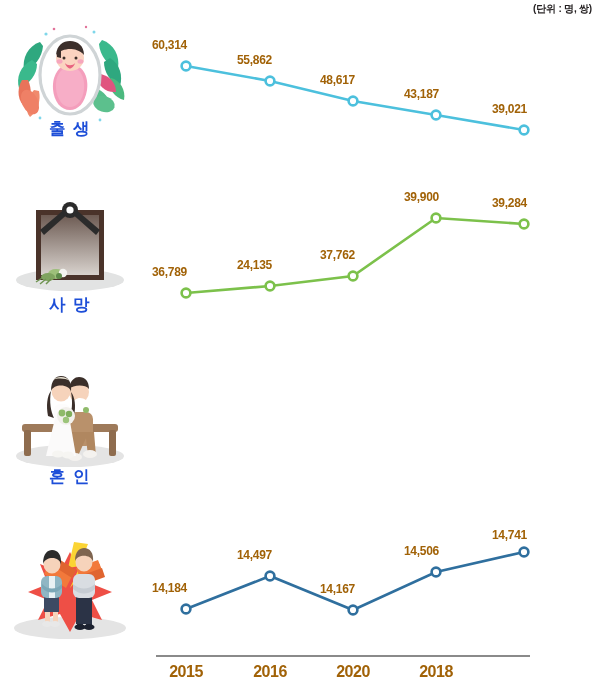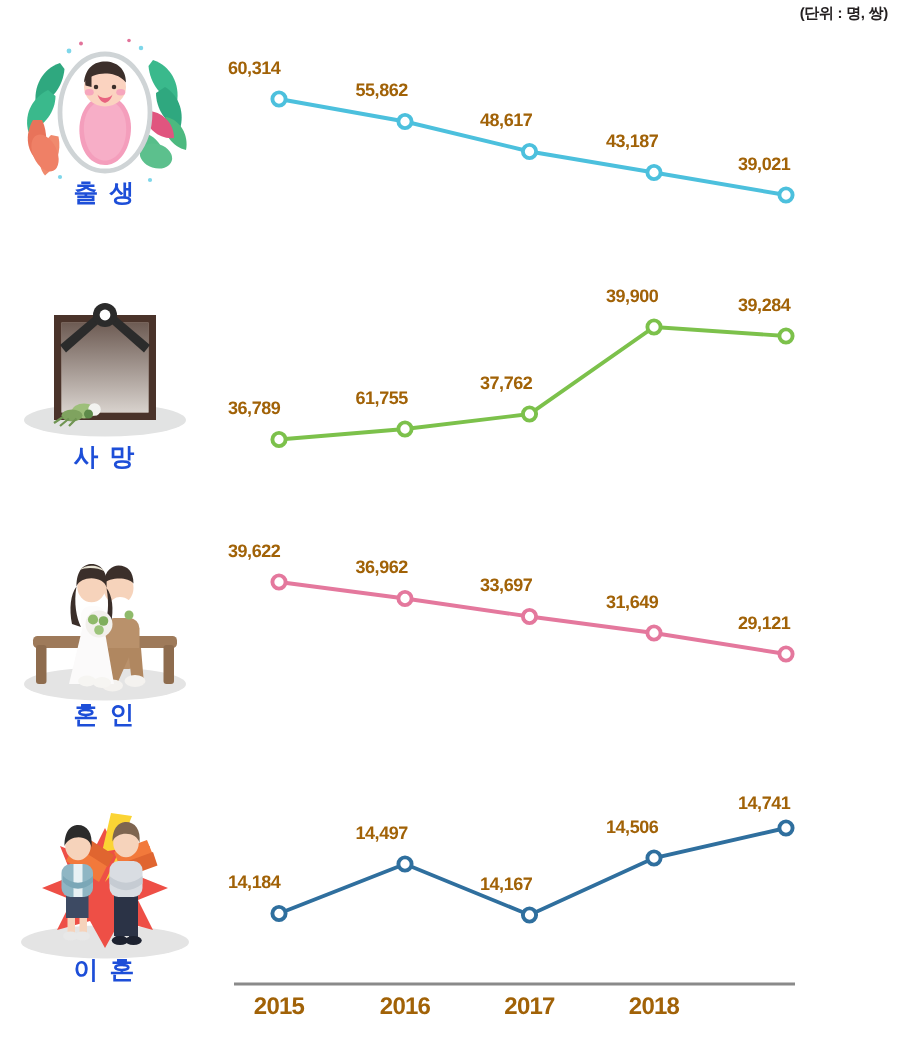--- a/index.html
+++ b/index.html
@@ -203,21 +203,21 @@
       <polyline points="36,105 120,98 203,88 286,30 374,36" fill="none" stroke="#7cc14b" stroke-width="2.6"></polyline>
       <g>
         <circle cx="36" cy="105" r="4.4" fill="#ffffff" stroke="#7cc14b" stroke-width="2.6"></circle>
         <circle cx="120" cy="98" r="4.4" fill="#ffffff" stroke="#7cc14b" stroke-width="2.6"></circle>
         <circle cx="203" cy="88" r="4.4" fill="#ffffff" stroke="#7cc14b" stroke-width="2.6"></circle>
         <circle cx="286" cy="30" r="4.4" fill="#ffffff" stroke="#7cc14b" stroke-width="2.6"></circle>
         <circle cx="374" cy="36" r="4.4" fill="#ffffff" stroke="#7cc14b" stroke-width="2.6"></circle>
       </g>
     </svg>
     <div class="dlabel" style="left:2px;  top:77px;">36,789</div>
-    <div class="dlabel" style="left:87px; top:70px;">61,755</div>
+    <div class="dlabel" style="left:87px; top:70px;">24,135</div>
     <div class="dlabel" style="left:170px;top:60px;">37,762</div>
     <div class="dlabel" style="left:254px;top:2px;">39,900</div>
     <div class="dlabel" style="left:342px;top:8px;">39,284</div>
   </div>
 </div>
 
 <div class="section sec-marriage">
   <div class="icon-wrap">
     <div class="icon-art">
       <svg viewBox="0 0 120 118" width="120" height="118" aria-hidden="true">
@@ -248,37 +248,20 @@
         <circle cx="52" cy="55" r="3.4" fill="#8fba6a"></circle>
         <circle cx="59" cy="56" r="3.2" fill="#7fae5c"></circle>
         <circle cx="56" cy="62" r="3.2" fill="#9cc47a"></circle>
         <ellipse cx="48" cy="96" rx="6" ry="3.6" fill="#f6f5f2"></ellipse>
         <ellipse cx="58" cy="97" rx="6" ry="3.6" fill="#f6f5f2"></ellipse>
       </svg>
     </div>
     <div class="icon-caption">혼 인</div>
   </div>
 
-  <div class="plot">
-    <svg viewBox="0 0 450 170" width="450" height="170">
-      <polyline points="36,30 120,41 203,53 286,64 374,78" fill="none" stroke="#e4789d" stroke-width="2.6"></polyline>
-      <g>
-        <circle cx="36" cy="30" r="4.4" fill="#ffffff" stroke="#e4789d" stroke-width="2.6"></circle>
-        <circle cx="120" cy="41" r="4.4" fill="#ffffff" stroke="#e4789d" stroke-width="2.6"></circle>
-        <circle cx="203" cy="53" r="4.4" fill="#ffffff" stroke="#e4789d" stroke-width="2.6"></circle>
-        <circle cx="286" cy="64" r="4.4" fill="#ffffff" stroke="#e4789d" stroke-width="2.6"></circle>
-        <circle cx="374" cy="78" r="4.4" fill="#ffffff" stroke="#e4789d" stroke-width="2.6"></circle>
-      </g>
-    </svg>
-    <div class="dlabel" style="left:2px;  top:2px;">39,622</div>
-    <div class="dlabel" style="left:87px; top:13px;">36,962</div>
-    <div class="dlabel" style="left:170px;top:25px;">33,697</div>
-    <div class="dlabel" style="left:254px;top:36px;">31,649</div>
-    <div class="dlabel" style="left:342px;top:50px;">29,121</div>
-  </div>
 </div>
 
 <div class="section sec-divorce">
   <div class="icon-wrap">
     <div class="icon-art">
       <svg viewBox="0 0 120 118" width="120" height="118" aria-hidden="true">
         <ellipse cx="60" cy="100" rx="56" ry="11" fill="#e4e4e4"></ellipse>
 
         <path d="M60 24 L70 44 L90 36 L82 56 L102 64 L82 72 L92 92 L70 86 L60 104
                  L50 86 L28 92 L38 72 L18 64 L38 56 L30 36 L50 44 Z" fill="#ee4f46"></path>
@@ -305,21 +288,20 @@
         <rect x="63" y="46" width="22" height="24" rx="6" fill="#d9dde2"></rect>
         <path d="M63 56 C70 62 78 62 85 56 L85 61 C78 67 70 67 63 61 Z" fill="#c6ccd3"></path>
         <ellipse cx="74" cy="34" rx="8.5" ry="9.5" fill="#f6d3bb"></ellipse>
         <path d="M65 33 C65 23 70 20 74 20 C80 20 84 25 83 34 C81 26 68 26 65 33 Z" fill="#7e6550"></path>
         <rect x="67" y="94" width="6" height="6" fill="#2b3346"></rect>
         <rect x="76" y="94" width="6" height="6" fill="#2b3346"></rect>
         <ellipse cx="70" cy="99" rx="5.5" ry="3" fill="#1d2230"></ellipse>
         <ellipse cx="79" cy="99" rx="5.5" ry="3" fill="#1d2230"></ellipse>
       </svg>
     </div>
-    <div class="icon-caption">이 혼</div>
   </div>
 
   <div class="plot">
     <svg viewBox="0 0 450 170" width="450" height="170">
       <polyline points="36,81 120,48 203,82 286,44 374,24" fill="none" stroke="#2f6f9e" stroke-width="2.6"></polyline>
       <g>
         <circle cx="36" cy="81" r="4.4" fill="#ffffff" stroke="#2f6f9e" stroke-width="2.6"></circle>
         <circle cx="120" cy="48" r="4.4" fill="#ffffff" stroke="#2f6f9e" stroke-width="2.6"></circle>
         <circle cx="203" cy="82" r="4.4" fill="#ffffff" stroke="#2f6f9e" stroke-width="2.6"></circle>
         <circle cx="286" cy="44" r="4.4" fill="#ffffff" stroke="#2f6f9e" stroke-width="2.6"></circle>
@@ -332,17 +314,17 @@
     <div class="dlabel" style="left:254px;top:16px;">14,506</div>
     <div class="dlabel" style="left:342px;top:0px;">14,741</div>
   </div>
 </div>
 
 <div class="axis">
   <div class="axis-line"></div>
   <div class="axis-ticks">
     <div class="tick" style="left:36px;">2015</div>
     <div class="tick" style="left:120px;">2016</div>
-    <div class="tick" style="left:203px;">2017</div>
+    <div class="tick" style="left:203px;">2020</div>
     <div class="tick" style="left:286px;">2018</div>
     <div class="tick" style="left:374px;margin-top:45px;">2019</div>
   </div>
 </div>
 
 </body></html>

